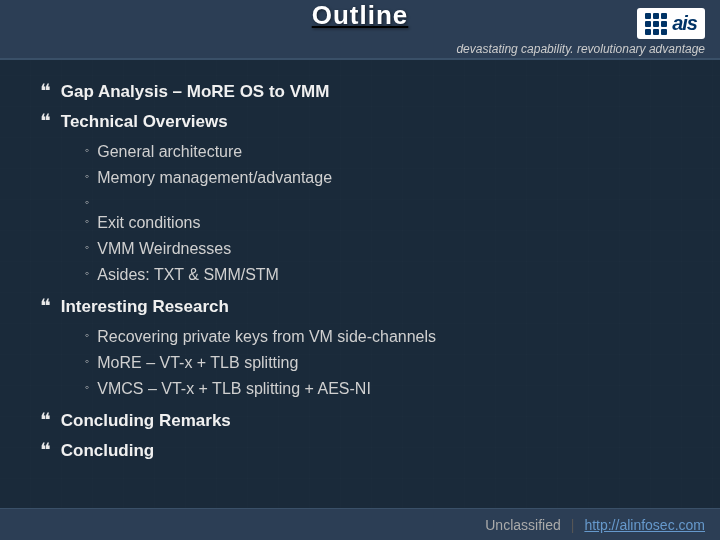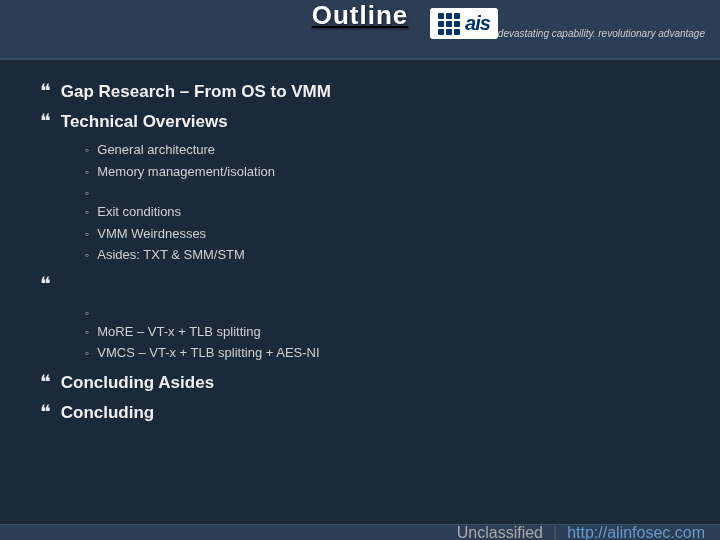--- a/index.html
+++ b/index.html
@@ -44,21 +44,21 @@
       letter-spacing: 1px;
       text-shadow: 1px 1px 3px rgba(0,0,0,0.5);
     }
 
     
     .logo-area {
       position: absolute;
       right: 15px;
       top: 8px;
       display: flex;
-      flex-direction: row;
+      flex-direction: column;
       align-items: flex-end;
     }
 
     .logo-box {
       background: #ffffff;
       padding: 4px 8px;
       border-radius: 3px;
       display: flex;
       align-items: center;
       gap: 5px;
@@ -80,22 +80,22 @@
     .logo-text {
       color: #003366;
       font-size: 20px;
       font-weight: 900;
       font-style: italic;
       letter-spacing: -1px;
     }
 
     .logo-tagline {
       color: #cccccc;
-      font-size: 10px;
-      margin-top: 17px;
+      font-size: 12px;
+      margin-top: 3px;
       text-align: right;
       font-style: italic;
     }
 
     
     .content {
       position: relative;
       padding: 20px 40px 10px 40px;
       color: #e8e8e8;
     }
@@ -134,45 +134,46 @@
     }
 
     .bullet-sub {
       color: #cccccc;
       font-size: 12px;
       margin-right: 8px;
       margin-top: 3px;
     }
 
     .sub-label {
-      font-size: 13px;
+      font-size: 16px;
       color: #d0d0d0;
       line-height: 1.5;
     }
 
     
     .footer {
       position: absolute;
       bottom: 0;
       left: 0;
       right: 0;
-      height: 16px;
+      height: 32px;
       background: #2c3e55;
       display: flex;
       align-items: center;
       justify-content: flex-end;
       padding: 0 15px;
       border-top: 1px solid #3a5068;
-      font-size: 16px;
+      font-size: 14px;
       color: #aaaaaa;
       gap: 10px;
     }
 
     .footer-link {
       color: #6699cc;
+      text-decoration: underline;
     }
 
     .footer-divider {
       color: #555555;
     }
   </style>
 </head>
 <body>
 
 <div class="bg-texture"></div>
@@ -195,73 +196,75 @@
       <span class="logo-text">ais</span>
     </div>
     <span class="logo-tagline">devastating capability. revolutionary advantage</span>
   </div>
 </div>
 
 <div class="content">
 
   <div class="outline-item">
     <span class="bullet-main">❝</span>
-    <span class="item-label">Gap Research – From OS to VMM</span>
+    <span class="item-label">Gap Analysis – MoRE OS to VMM</span>
   </div>
 
   <div class="outline-item">
     <span class="bullet-main">❝</span>
     <span class="item-label">Technical Overviews</span>
   </div>
   <div class="sub-items">
     <div class="sub-item">
       <span class="bullet-sub">◦</span>
       <span class="sub-label">General architecture</span>
     </div>
     <div class="sub-item">
       <span class="bullet-sub">◦</span>
-      <span class="sub-label">Memory management/isolation</span>
+      <span class="sub-label">Memory management/advantage</span>
     </div>
     <div class="sub-item">
       <span class="bullet-sub">◦</span>
     </div>
     <div class="sub-item">
       <span class="bullet-sub">◦</span>
       <span class="sub-label">Exit conditions</span>
     </div>
     <div class="sub-item">
       <span class="bullet-sub">◦</span>
       <span class="sub-label">VMM Weirdnesses</span>
     </div>
     <div class="sub-item">
       <span class="bullet-sub">◦</span>
       <span class="sub-label">Asides: TXT &amp; SMM/STM</span>
     </div>
   </div>
 
   <div class="outline-item">
     <span class="bullet-main">❝</span>
+    <span class="item-label">Interesting Research</span>
   </div>
   <div class="sub-items">
     <div class="sub-item">
       <span class="bullet-sub">◦</span>
+      <span class="sub-label">Recovering private keys from VM side-channels</span>
     </div>
     <div class="sub-item">
       <span class="bullet-sub">◦</span>
       <span class="sub-label">MoRE – VT-x + TLB splitting</span>
     </div>
     <div class="sub-item">
       <span class="bullet-sub">◦</span>
       <span class="sub-label">VMCS – VT-x + TLB splitting + AES-NI</span>
     </div>
   </div>
 
   <div class="outline-item">
     <span class="bullet-main">❝</span>
-    <span class="item-label">Concluding Asides</span>
+    <span class="item-label">Concluding Remarks</span>
   </div>
 
   <div class="outline-item">
     <span class="bullet-main">❝</span>
     <span class="item-label">Concluding</span>
   </div>
 
 </div>
 
 <div class="footer">

